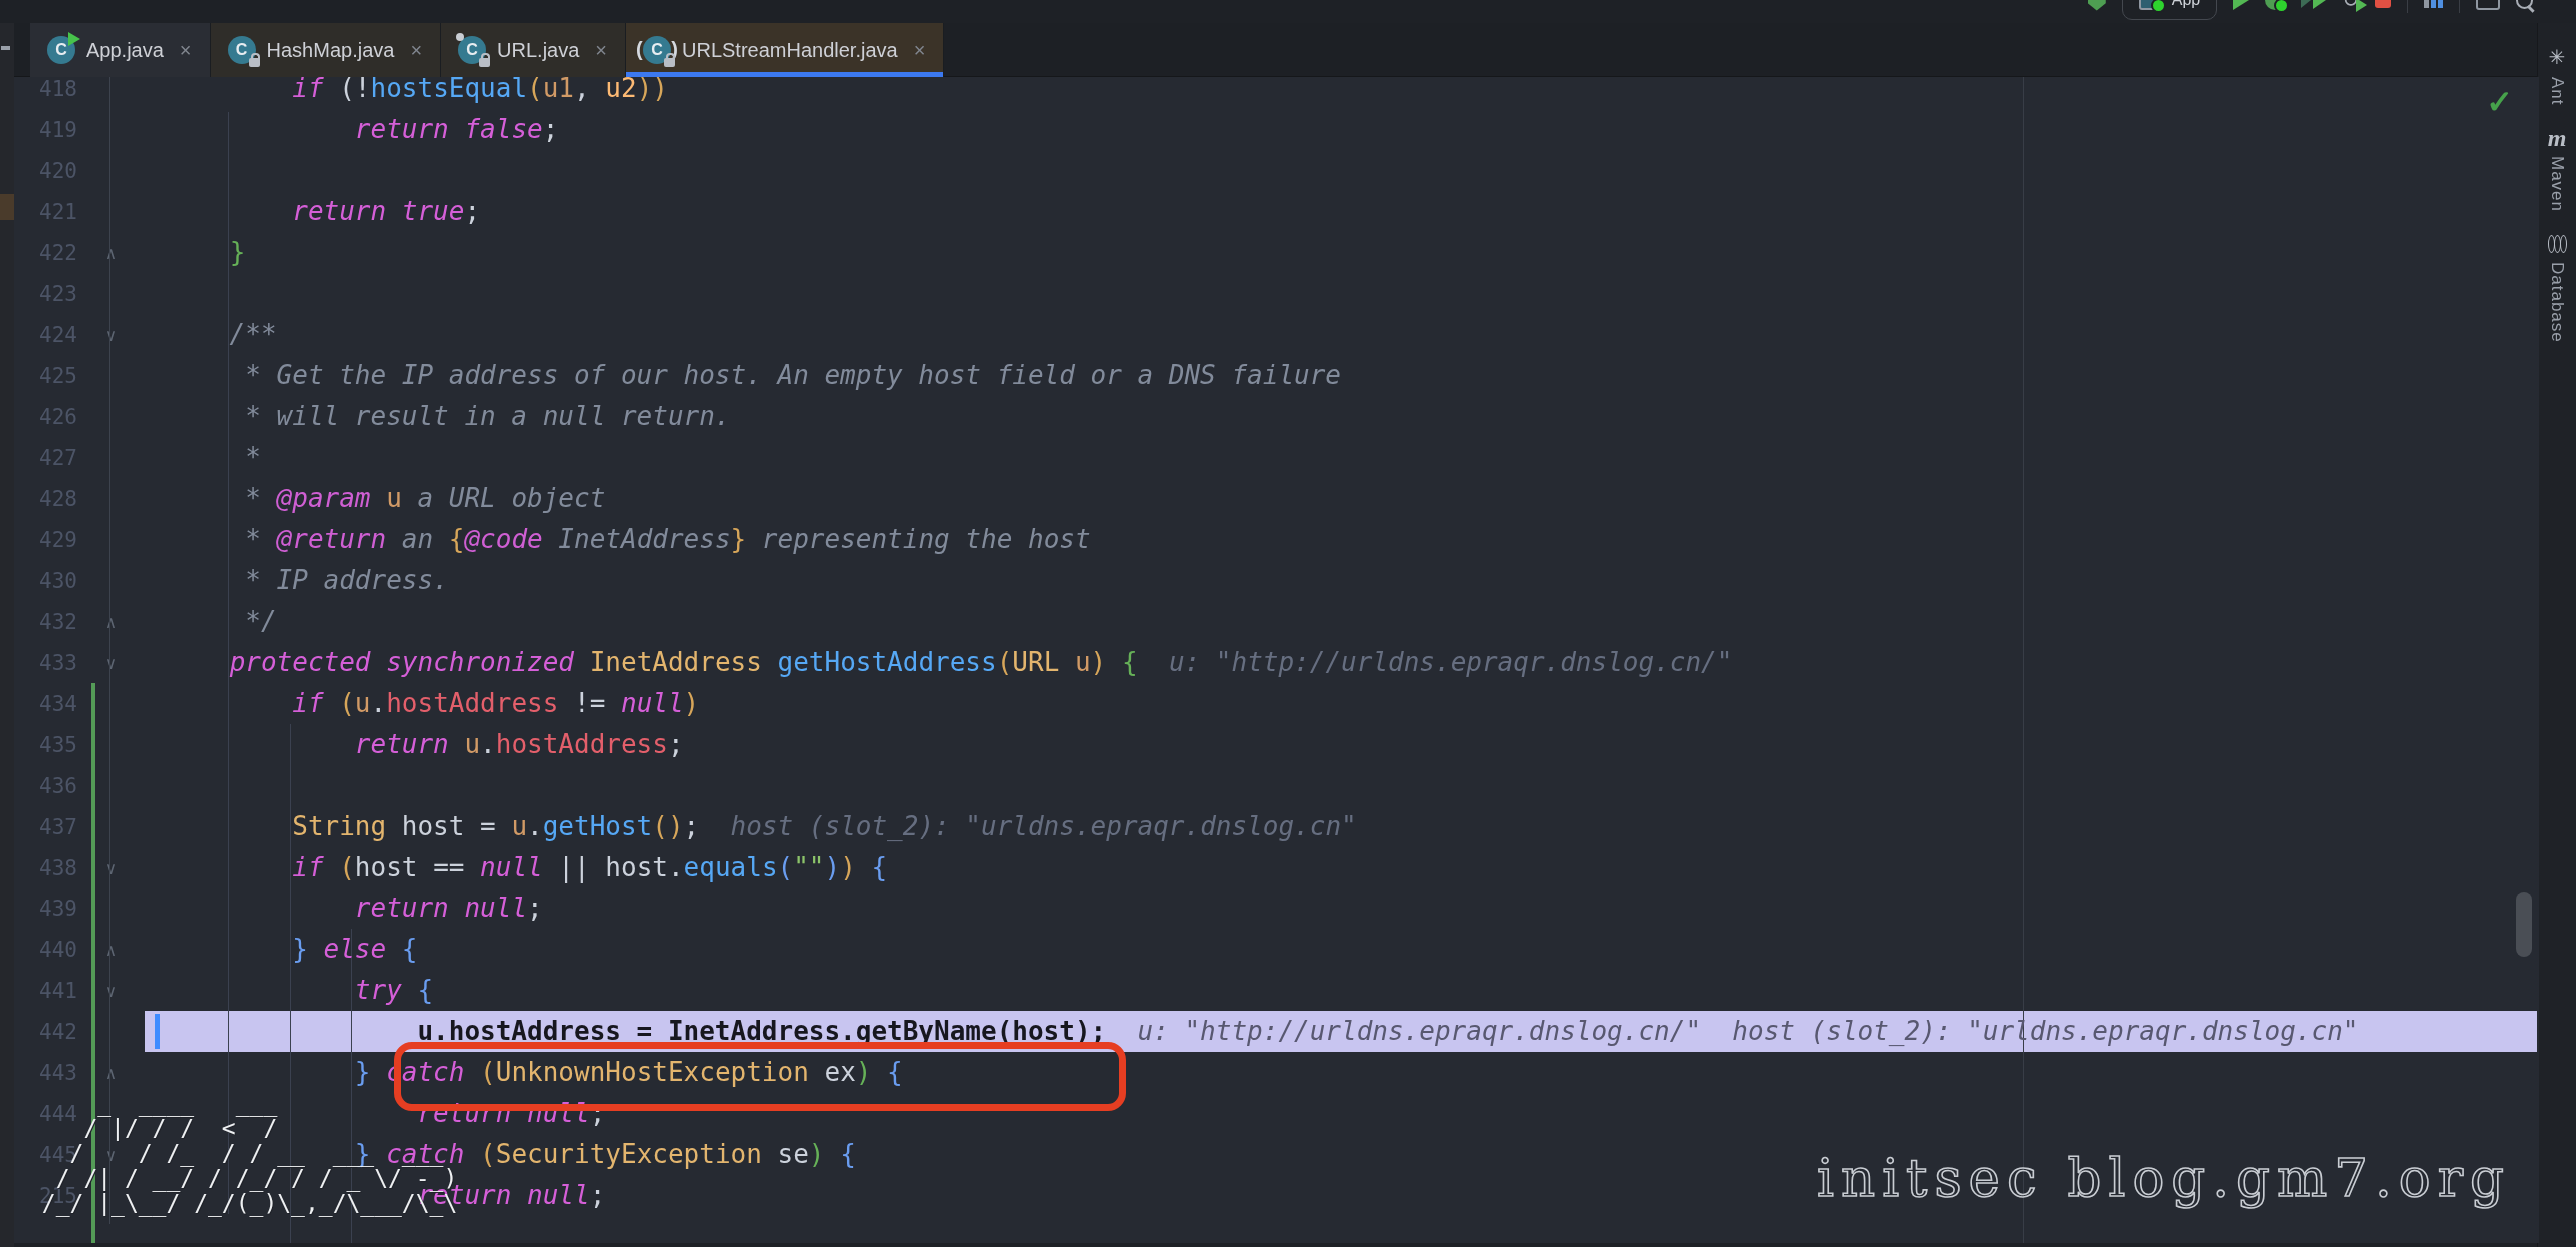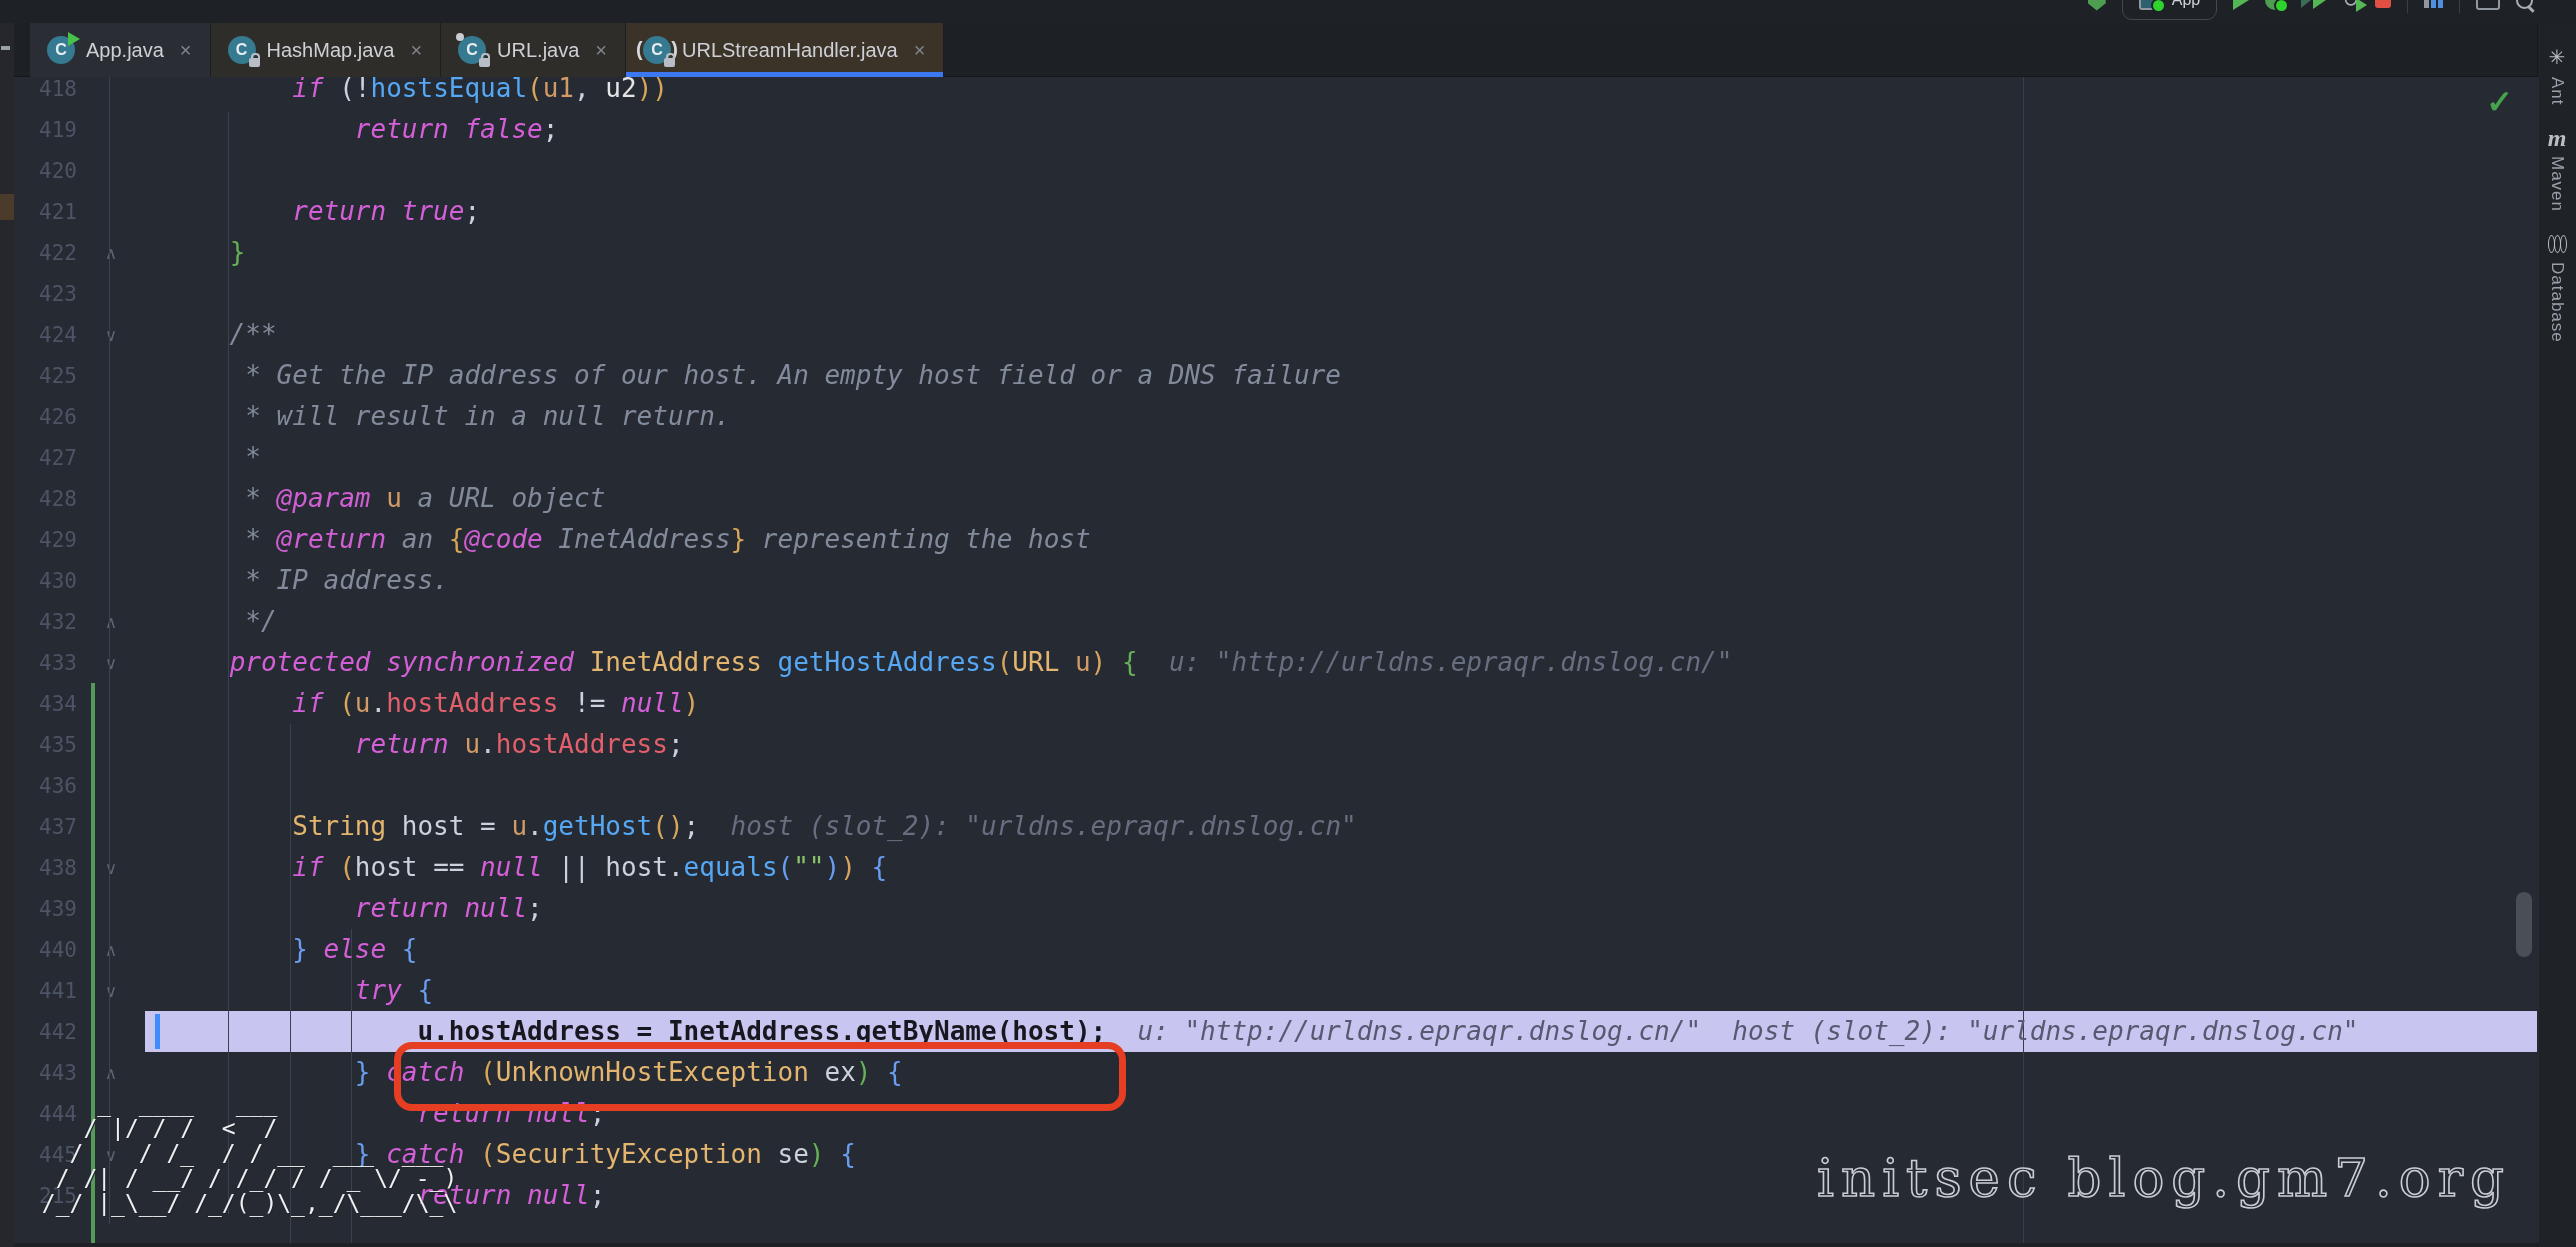--- a/index.html
+++ b/index.html
@@ -69,21 +69,21 @@
   .row .fold{width:28px;flex:0 0 auto;text-align:center;color:#5d6572;font-size:17px;font-family:"DejaVu Sans",sans-serif;}
   .row pre{margin:0;padding:0 0 0 42px;font-family:"DejaVu Sans Mono",monospace;font-size:26px;line-height:41px;color:#ccd2dc;position:relative;z-index:3;}
   .selband{position:absolute;left:131px;right:2px;top:0;bottom:0;background:#c8c5f0;z-index:1;}
   .caret{position:absolute;left:141px;top:3px;width:5px;height:35px;background:#3f8cff;z-index:4;}
   
   .kw{color:#d55fd8;font-style:italic;}
   .type{color:#e3b56e;}
   .method{color:#56a8f5;}
   .field{color:#e35f6b;}
   .param{color:#d19a66;}
-  .var2{color:#e5e5e5;}
+  .var2{color:#fdba74;}
   .str{color:#8cc46a;}
   .py{color:#d7a65a;}
   .pb{color:#6a9df0;}
   .pg{color:#66b158;}
   .cm{color:#828b9b;font-style:italic;}
   .tag{color:#cf5fd3;font-weight:normal;font-style:italic;}
   .hint{color:#666e80;font-style:italic;}
   .sel{color:#17171f;font-weight:600;}
   .hintsel{color:#585870;font-style:italic;}
   

